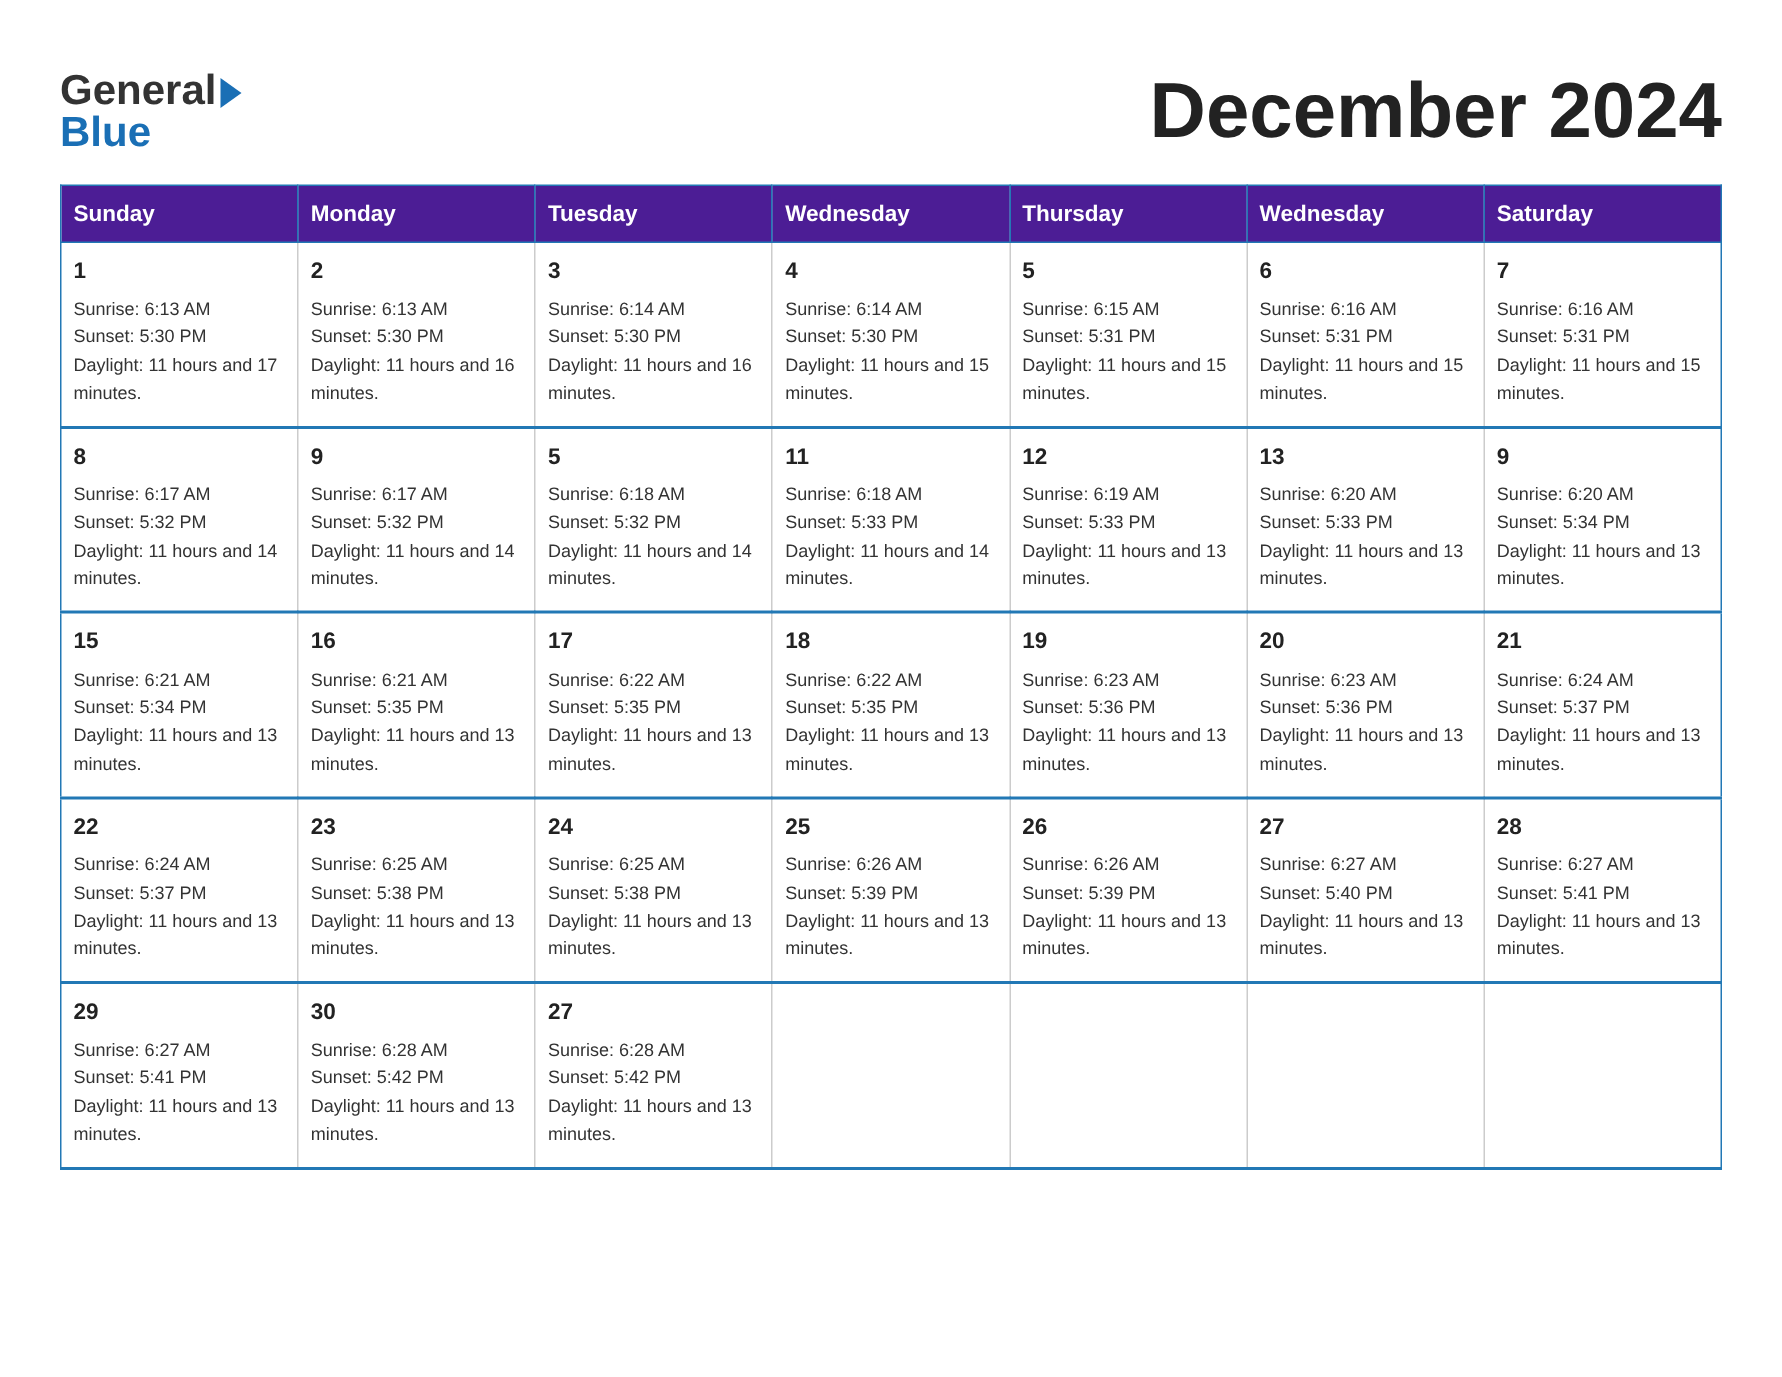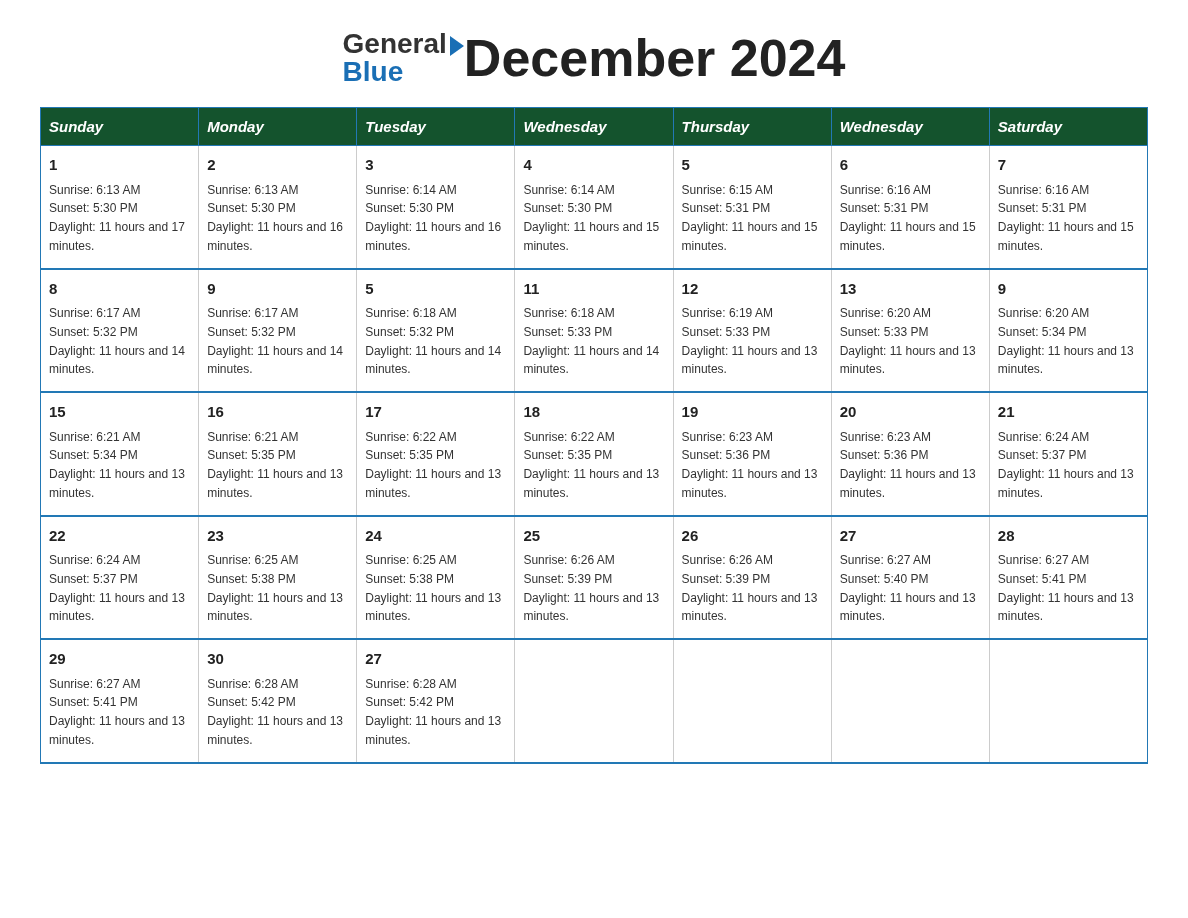--- a/index.html
+++ b/index.html
@@ -5,23 +5,24 @@
     * { box-sizing: border-box; margin: 0; padding: 0; }
     body {
       font-family: Arial, sans-serif;
       background: #fff;
       padding: 30px 40px;
       width: 1188px;
       min-height: 918px;
     }
     .header {
       display: flex;
-      justify-content: center;
+      justify-content: space-between;
       align-items: flex-start;
       margin-bottom: 20px;
+      margin-top: 16px;
     }
     .logo {
       display: flex;
       flex-direction: column;
       align-items: flex-start;
     }
     .logo-general {
       font-size: 28px;
       font-weight: bold;
       color: #333;
@@ -50,28 +51,27 @@
       font-size: 22px;
       color: #444;
       margin-top: 4px;
     }
     table {
       width: 100%;
       border-collapse: collapse;
       table-layout: fixed;
     }
     thead tr th {
-      background-color: #14532d;
+      background-color: #4c1d95;
       color: #fff;
       font-size: 15px;
       font-weight: bold;
       padding: 10px 8px;
       text-align: left;
       border: 1px solid #2278b5;
-      font-style: italic;
     }
     tbody tr {
       border-bottom: 2px solid #2278b5;
     }
     tbody tr td {
       vertical-align: top;
       padding: 8px 8px 12px 8px;
       font-size: 12.5px;
       color: #333;
       border-right: 1px solid #ccc;

